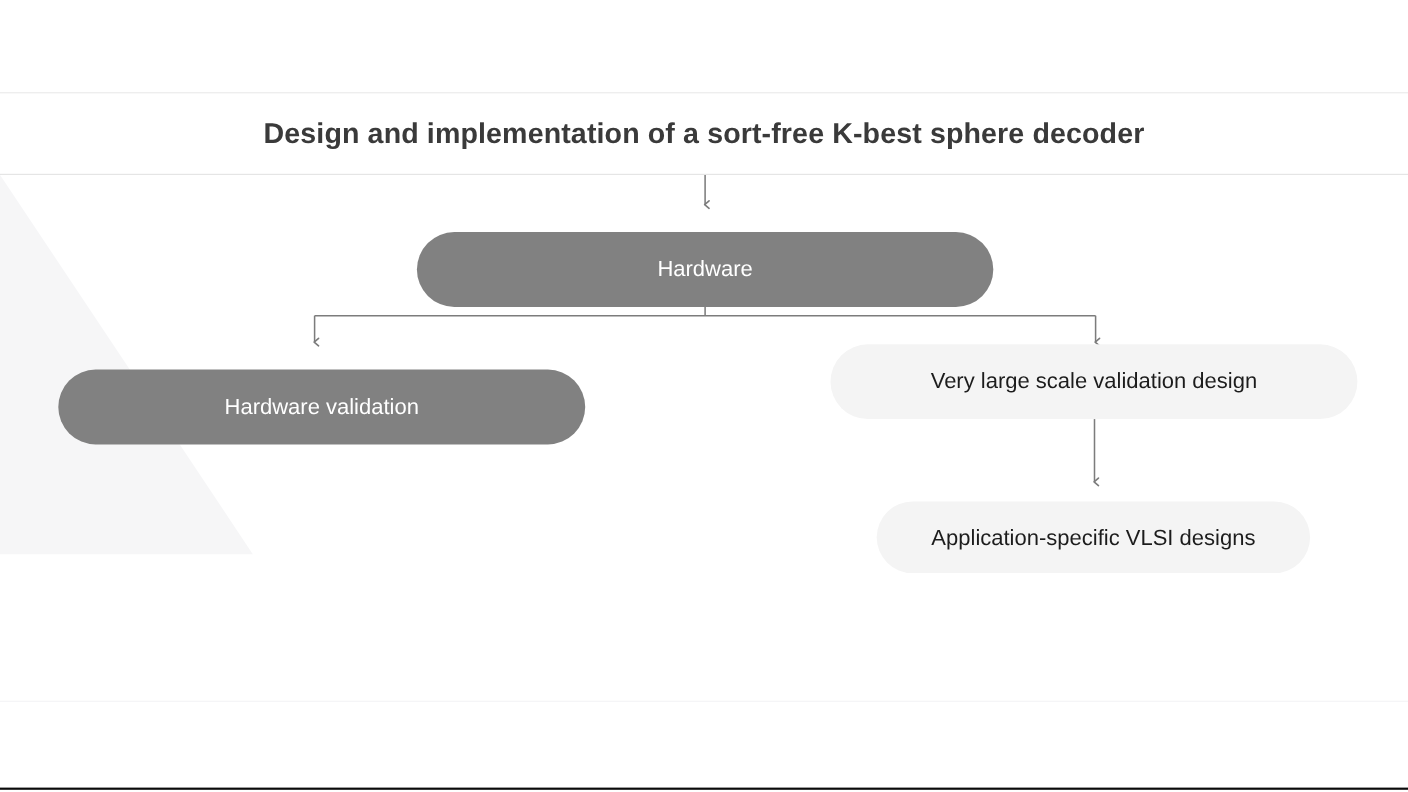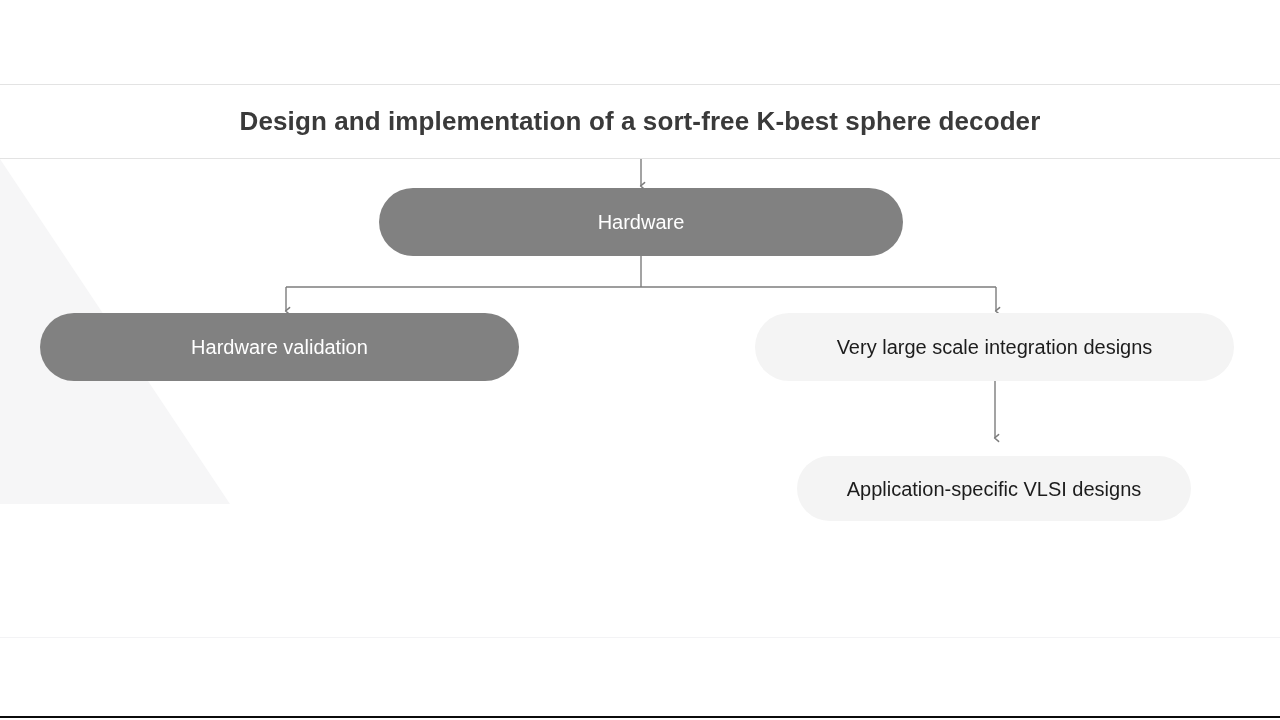--- a/index.html
+++ b/index.html
@@ -90,40 +90,41 @@
     justify-content: center;
     border-radius: 999px;
     text-align: center;
     padding: 0 26px;
     white-space: nowrap;
   }
 
   .node-dark {
     background: #818181;
     color: #ffffff;
+    margin-top: 23px;
   }
 
   .node-light {
     background: #f4f4f4;
     color: #1c1c1c;
   }
 
   .node-label {
     font-size: 20px;
     font-weight: 400;
     line-height: 1.2;
   }
 
   #node-hardware {
     left: 379px; top: 188px;
     width: 524px; height: 68px;
   }
 
   #node-hardware-validation {
-    left: 40px; top: 313px;
+    left: 53px; top: 313px;
     width: 479px; height: 68px;
   }
 
   #node-vlsi-design {
     left: 755px; top: 313px;
     width: 479px; height: 68px;
   }
 
   #node-asic-designs {
     left: 797px; top: 456px;
@@ -171,21 +172,21 @@
 
   <div class="node node-dark" id="node-hardware">
     <span class="node-label">Hardware</span>
   </div>
 
   <div class="node node-dark" id="node-hardware-validation">
     <span class="node-label">Hardware validation</span>
   </div>
 
   <div class="node node-light" id="node-vlsi-design">
-    <span class="node-label">Very large scale integration designs</span>
+    <span class="node-label">Very large scale validation design</span>
   </div>
 
   <div class="node node-light" id="node-asic-designs">
     <span class="node-label">Application-specific VLSI designs</span>
   </div>
 
   <div class="rule rule-3"></div>
   <div class="rule-bottom"></div>
 
 </div>

